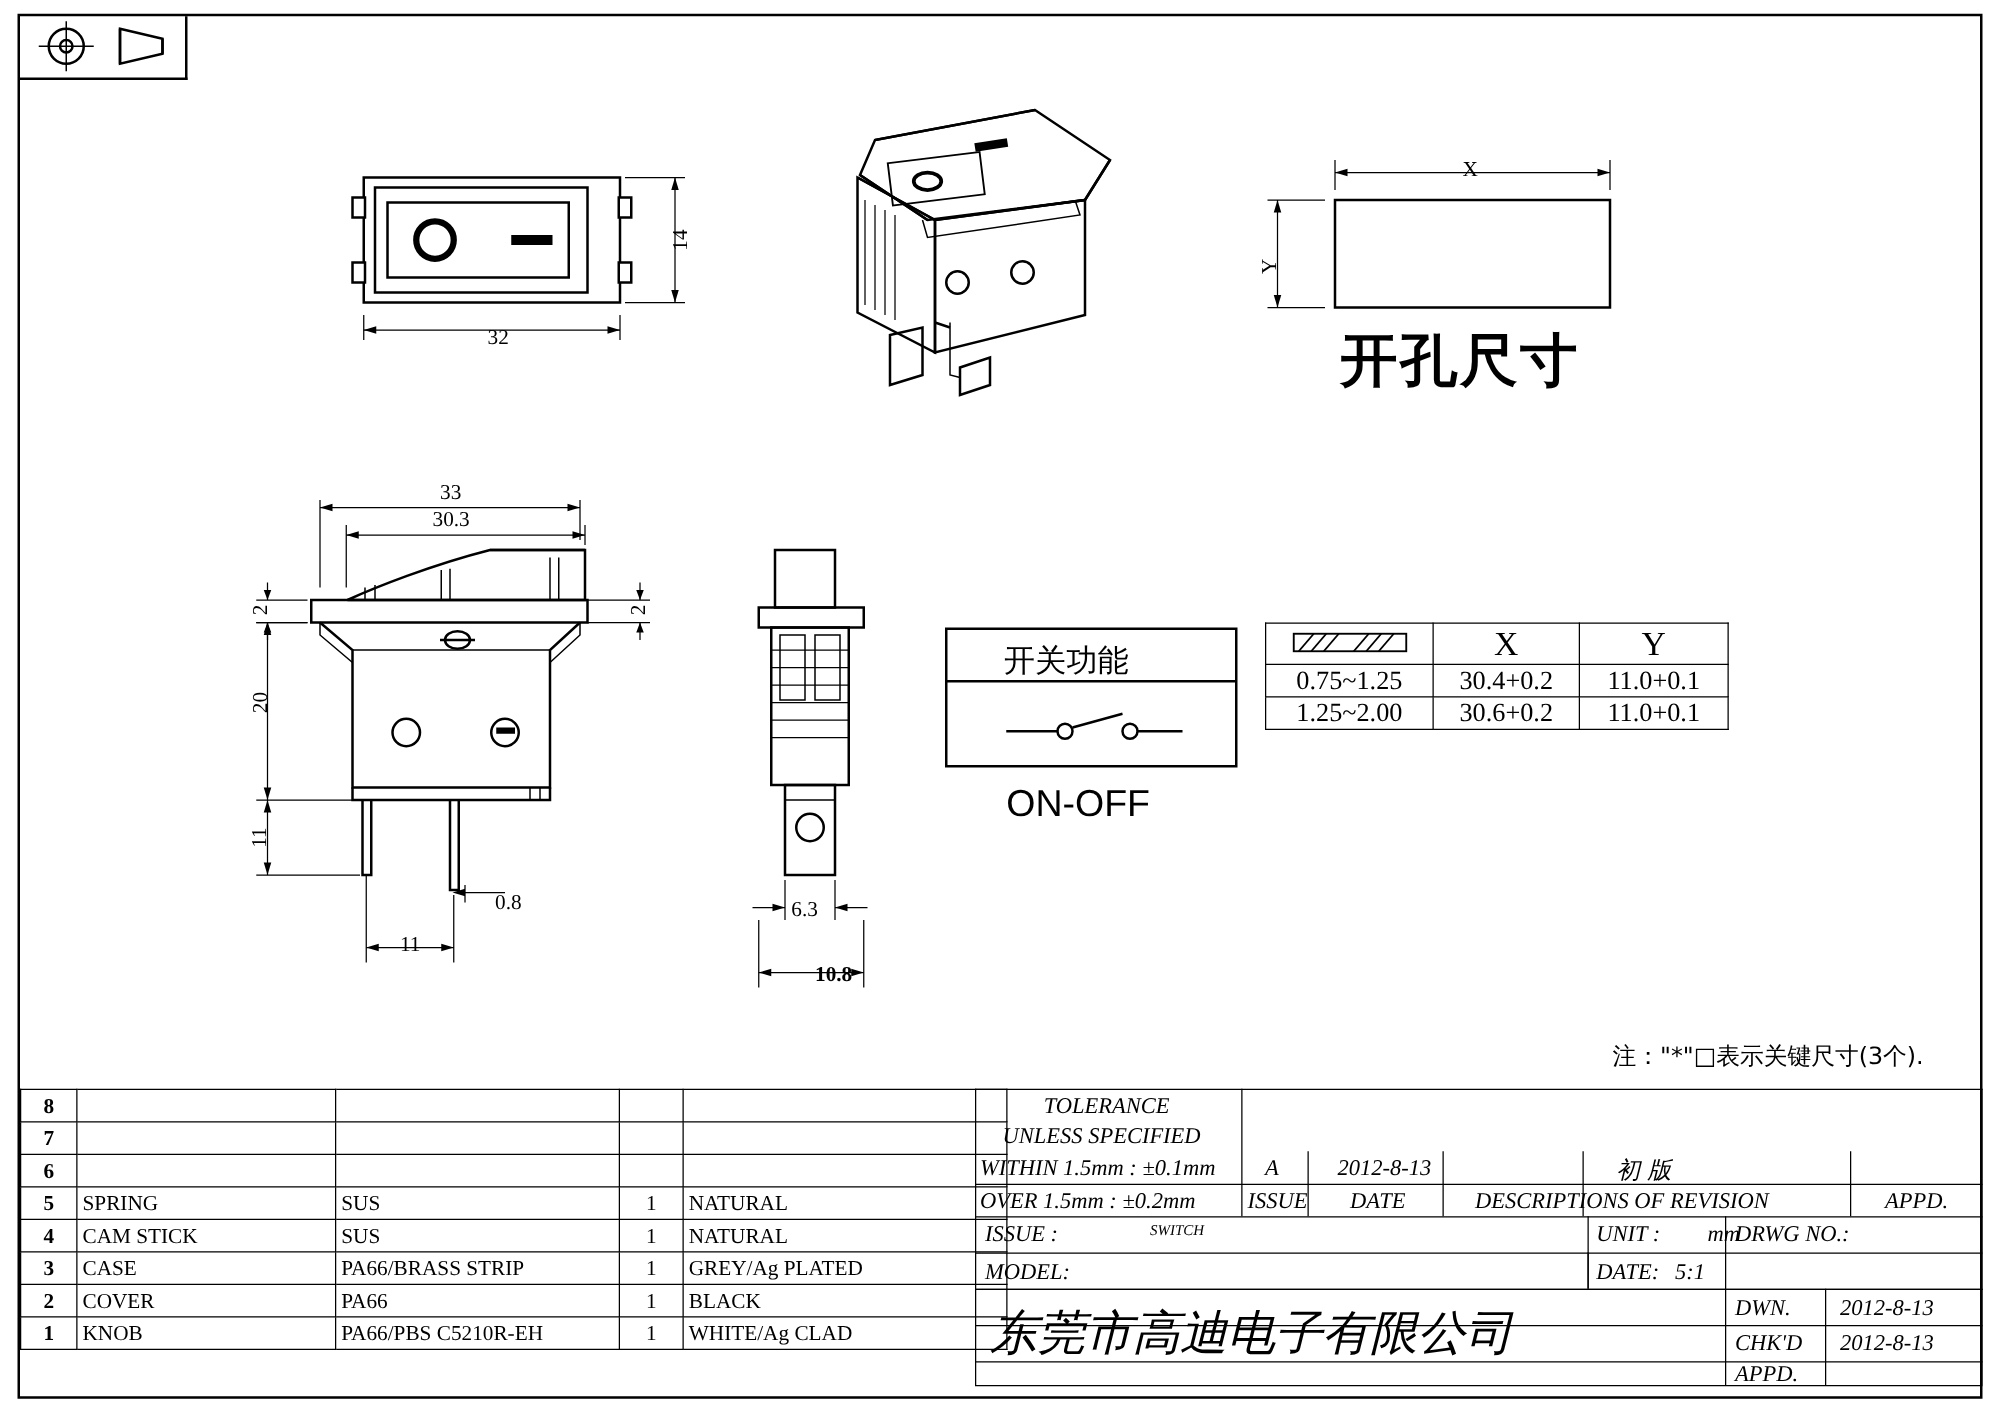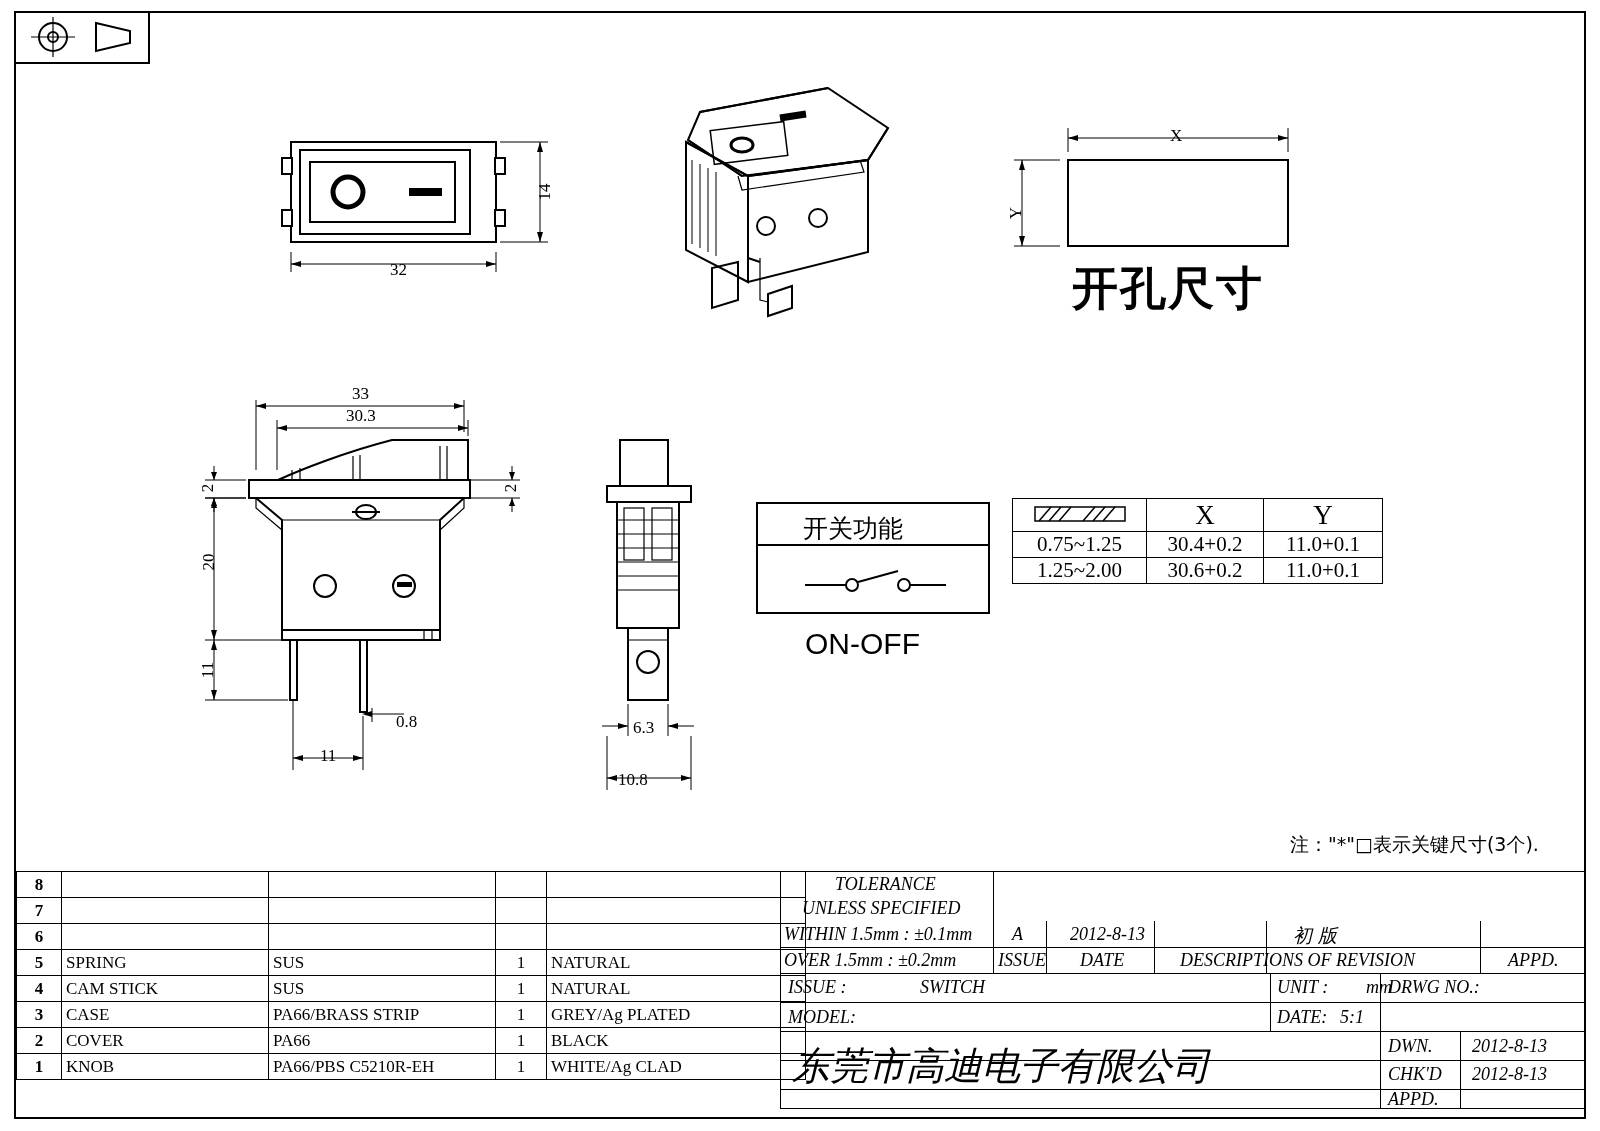--- a/index.html
+++ b/index.html
@@ -235,21 +235,21 @@
   <div class="txt dimtxt" style="left:352px;top:384px;">33</div>
   <div class="txt dimtxt" style="left:346px;top:406px;">30.3</div>
   <div class="txt dimtxt rot" style="left:204px;top:478px;transform:rotate(-90deg);">2</div>
   <div class="txt dimtxt rot" style="left:507px;top:478px;transform:rotate(-90deg);">2</div>
   <div class="txt dimtxt rot" style="left:200px;top:552px;transform:rotate(-90deg);">20</div>
   <div class="txt dimtxt rot" style="left:200px;top:660px;transform:rotate(-90deg);">11</div>
   <div class="txt dimtxt" style="left:396px;top:712px;">0.8</div>
   <div class="txt dimtxt" style="left:320px;top:746px;">11</div>
 
   <div class="txt dimtxt" style="left:633px;top:718px;">6.3</div>
-  <div class="txt dimtxt" style="left:618px;top:770px;">10.8</div>
+  <div class="txt dimtxt" style="left:652px;top:770px;font-weight:bold;">10.8</div>
 
   <div class="txt dimtxt" style="left:1170px;top:126px;">X</div>
   <div class="txt dimtxt rot" style="left:1010px;top:203px;transform:rotate(-90deg);">Y</div>
   <div class="txt cn" style="position:absolute;left:1072px;top:258px;font-size:46px;font-weight:bold;letter-spacing:2px;text-align:center;">开孔尺寸</div>
 
   <div class="txt cn" style="position:absolute;left:803px;top:512px;font-size:25px;">开关功能</div>
   <div class="txt" style="position:absolute;left:805px;top:627px;font-size:30px;font-family:'Liberation Sans',sans-serif;">ON-OFF</div>
 
   <table class="bt" style="left:1012px;top:498px;">
     <tbody>
@@ -376,21 +376,21 @@
     <div class="txt" style="left:4px;top:79px;font-size:18px;">OVER 1.5mm : ±0.2mm</div>
     <div class="txt" style="left:232px;top:53px;font-size:18px;">A</div>
     <div class="txt" style="left:218px;top:79px;font-size:18px;">ISSUE</div>
     <div class="txt" style="left:290px;top:53px;font-size:18px;">2012-8-13</div>
     <div class="txt" style="left:300px;top:79px;font-size:18px;">DATE</div>
     <div class="txt cn" style="left:513px;top:52px;font-size:19px;">初 版</div>
     <div class="txt" style="left:400px;top:79px;font-size:18px;">DESCRIPTIONS OF REVISION</div>
     <div class="txt" style="left:728px;top:79px;font-size:18px;">APPD.</div>
 
     <div class="txt" style="left:8px;top:106px;font-size:18px;">ISSUE :</div>
-    <div class="txt" style="left:140px;top:106px;font-size:18px;">SWITCH</div>
+    <div class="txt" style="left:140px;top:106px;font-size:12px;">SWITCH</div>
     <div class="txt" style="left:8px;top:136px;font-size:18px;">MODEL:</div>
     <div class="txt" style="left:497px;top:106px;font-size:18px;">UNIT :</div>
     <div class="txt" style="left:540px;top:106px;font-size:18px;margin-left:46px;">mm</div>
     <div class="txt" style="left:497px;top:136px;font-size:18px;">DATE:</div>
     <div class="txt" style="left:560px;top:136px;font-size:18px;">5:1</div>
     <div class="txt" style="left:608px;top:106px;font-size:18px;">DRWG NO.:</div>
     <div class="txt" style="left:608px;top:165px;font-size:18px;">DWN.</div>
     <div class="txt" style="left:692px;top:165px;font-size:18px;">2012-8-13</div>
     <div class="txt" style="left:608px;top:193px;font-size:18px;">CHK'D</div>
     <div class="txt" style="left:692px;top:193px;font-size:18px;">2012-8-13</div>

